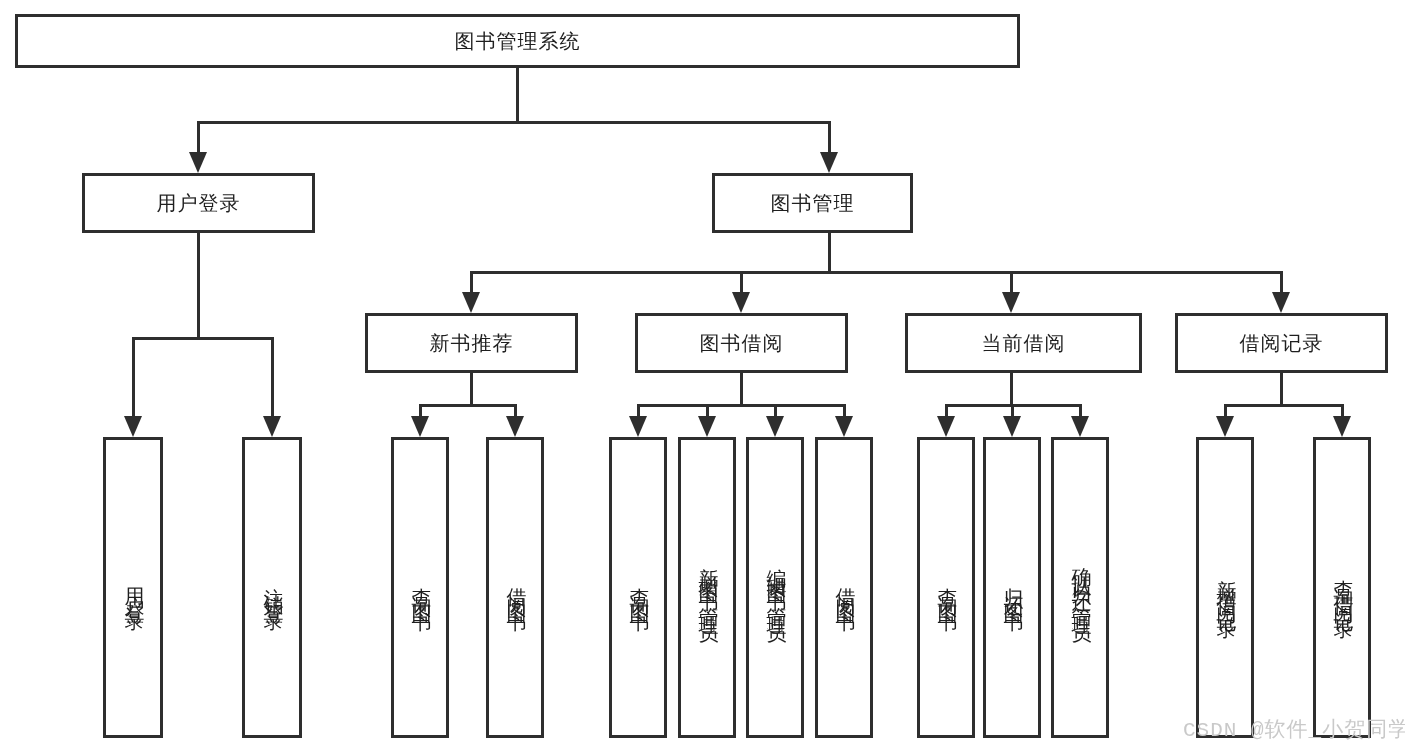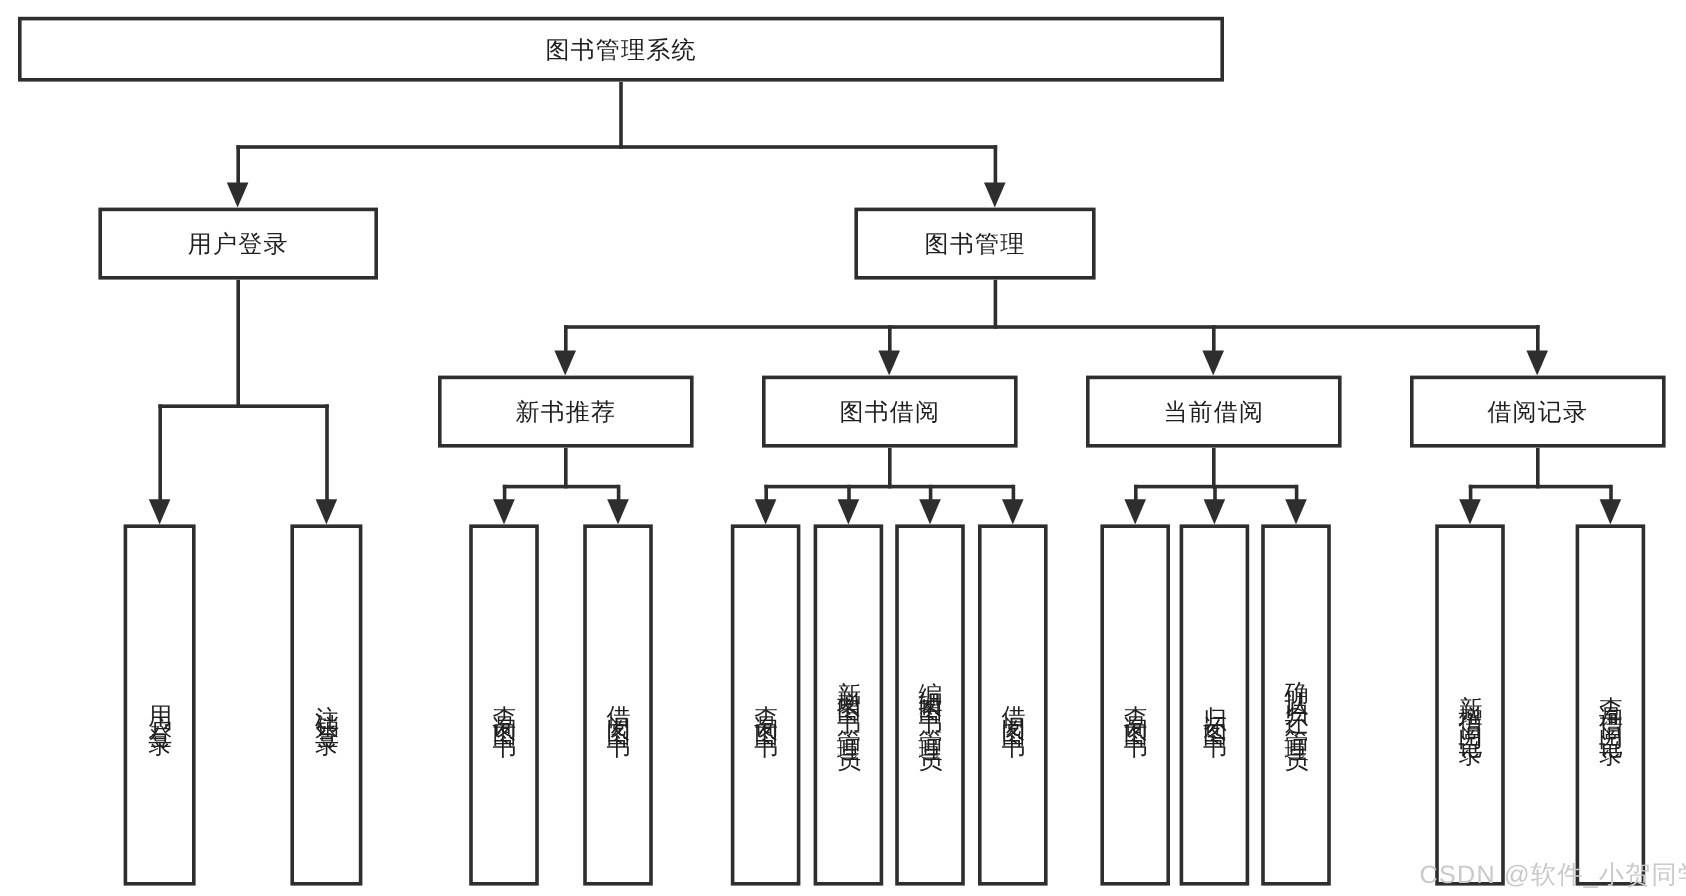--- a/index.html
+++ b/index.html
@@ -1,21 +1,21 @@
 <!DOCTYPE html>
 <html><head>
 <meta charset="utf-8">
 <style>
   html, body { margin: 0; padding: 0; background: #ffffff; }
   .canvas {
     position: relative;
     width: 1405px;
     height: 747px;
     background: #ffffff;
-    font-family: Liberation Sans, sans-serif;
+    font-family: Liberation Mono, monospace;
     overflow: hidden;
   }
   .box {
     position: absolute;
     box-sizing: border-box;
     border: 3px solid #2e2e2e;
     background: #ffffff;
     display: flex;
     align-items: center;
     justify-content: center;
@@ -89,21 +89,21 @@
   <div class="arrow-head" style="left:462px;top:292px"></div>
   <div class="vl" style="left:740px;top:271px;height:26px"></div>
   <div class="arrow-head" style="left:732px;top:292px"></div>
   <div class="vl" style="left:1010px;top:271px;height:26px"></div>
   <div class="arrow-head" style="left:1002px;top:292px"></div>
   <div class="vl" style="left:1280px;top:271px;height:26px"></div>
   <div class="arrow-head" style="left:1272px;top:292px"></div>
 
   <div class="box" style="left:635px;top:313px;width:213px;height:60px">图书借阅</div>
   <div class="box" style="left:365px;top:313px;width:213px;height:60px">新书推荐</div>
-  <div class="box" style="left:905px;top:313px;width:213px;height:60px">当前借阅</div>
+  <div class="box" style="left:905px;top:313px;width:237px;height:60px">当前借阅</div>
   <div class="box" style="left:1175px;top:313px;width:213px;height:60px">借阅记录</div>
 
   <div class="vl" style="left:470px;top:373px;height:34px"></div>
   <div class="hl" style="left:419px;top:404px;width:97px"></div>
   <div class="vl" style="left:419px;top:404px;height:18px"></div>
   <div class="arrow-head" style="left:411px;top:416px"></div>
   <div class="vl" style="left:514px;top:404px;height:18px"></div>
   <div class="arrow-head" style="left:506px;top:416px"></div>
 
   <div class="vl" style="left:740px;top:373px;height:34px"></div>

